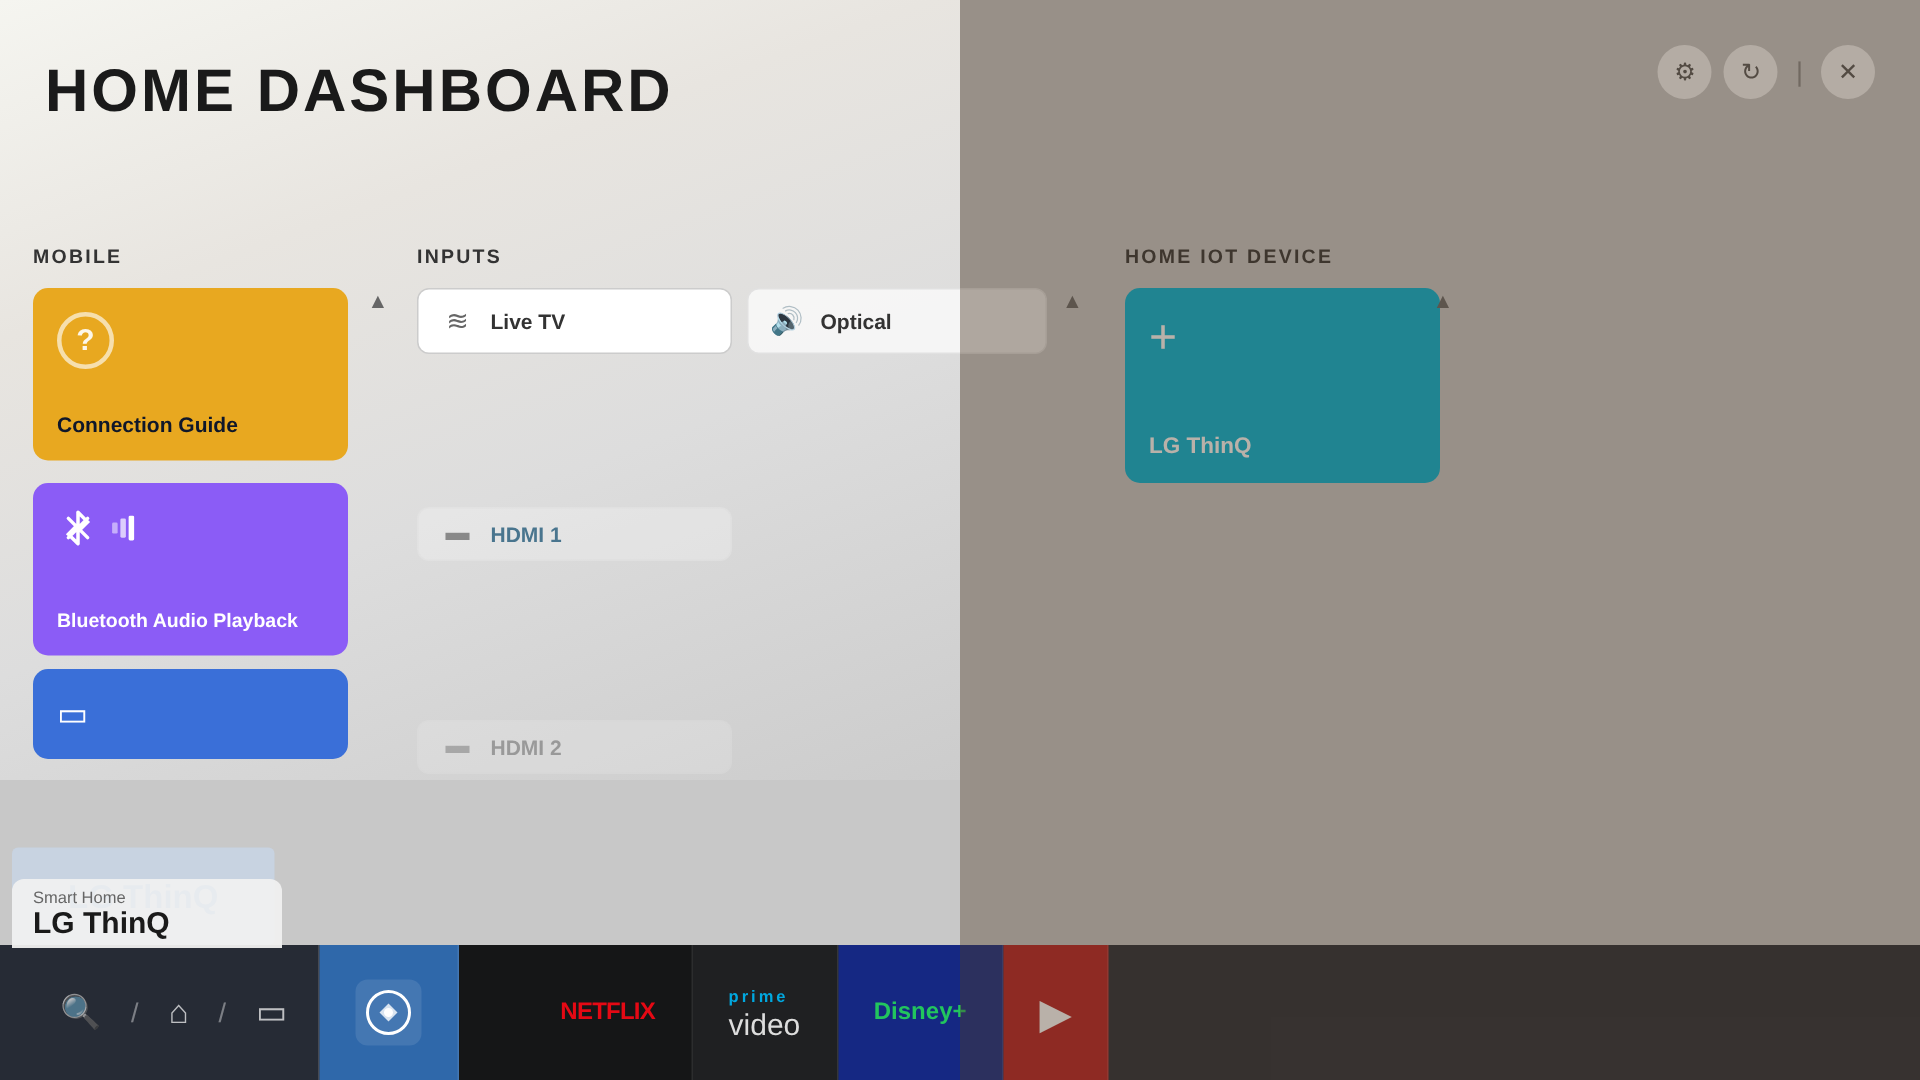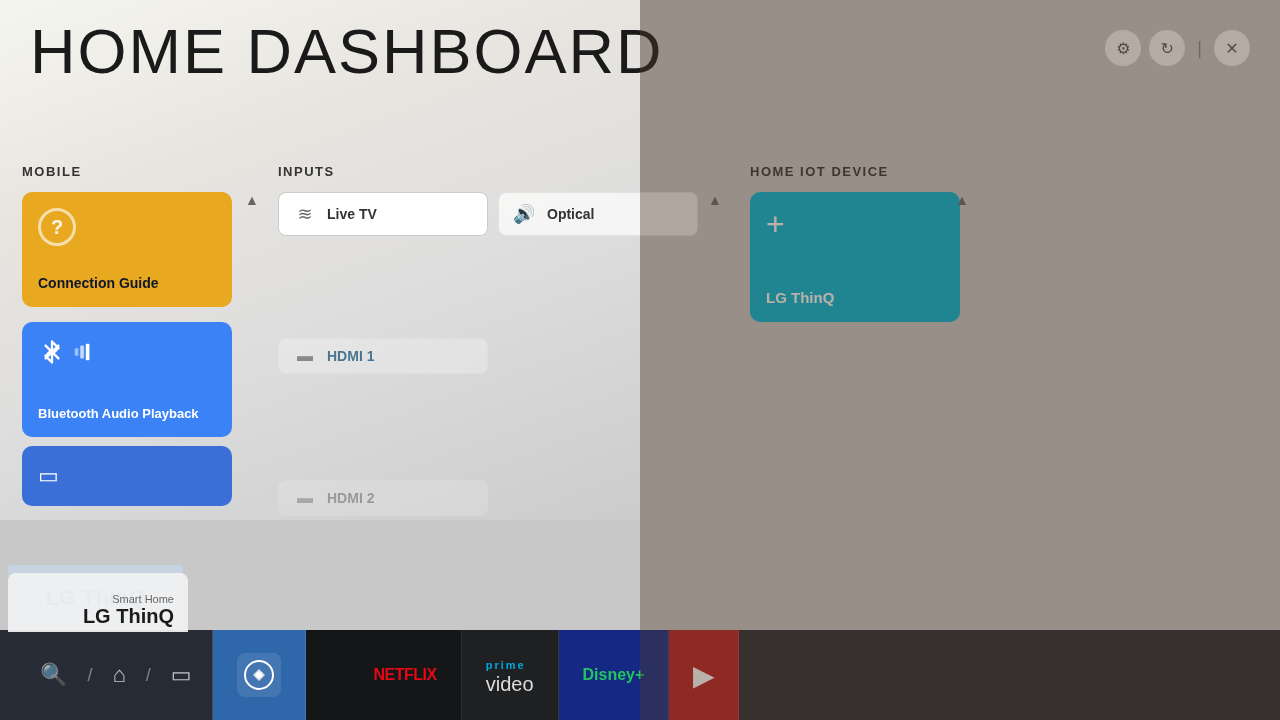--- a/index.html
+++ b/index.html
@@ -24,26 +24,27 @@
       position: absolute;
       top: 0; left: 0;
       width: 100%;
       padding: 20px 30px 10px 30px;
       display: flex;
       align-items: flex-start;
       justify-content: space-between;
     }
 
     .title {
-      font-size: 63px;
-      font-weight: 400;
+      font-size: 40px;
+      font-weight: 700;
       color: #1a1a1a;
       letter-spacing: 2px;
       text-transform: uppercase;
       line-height: 1;
+      margin-top: 21px;
     }
 
     
     .top-controls {
       display: flex;
       gap: 8px;
       align-items: center;
       margin-top: 10px;
     }
 
@@ -88,21 +89,21 @@
       opacity: 0.9;
     }
 
     .card-connection .label {
       font-size: 14px;
       font-weight: 700;
       color: #0f172a;
     }
 
     .card-bluetooth {
-      background: #3b82f6;
+      background: #8b5cf6;
       width: 210px;
       height: 115px;
       border-radius: 10px;
       display: flex;
       flex-direction: column;
       justify-content: space-between;
       padding: 16px;
       margin-top: 6px;
     }
 
@@ -191,23 +192,22 @@
       gap: 0;
     }
 
     
     .smart-home-info {
       position: absolute;
       bottom: 95px;
       left: 10px;
       background: rgba(240, 240, 240, 0.95);
       border-radius: 8px 8px 0 0;
-      padding: 20px 14px 4px;
+      padding: 7px 14px 4px;
       min-width: 180px;
-      text-align: right;
     }
 
     .smart-home-info .sh-label {
       font-size: 11px;
       color: #666;
     }
 
     .smart-home-info .sh-title {
       font-size: 20px;
       font-weight: 700;

